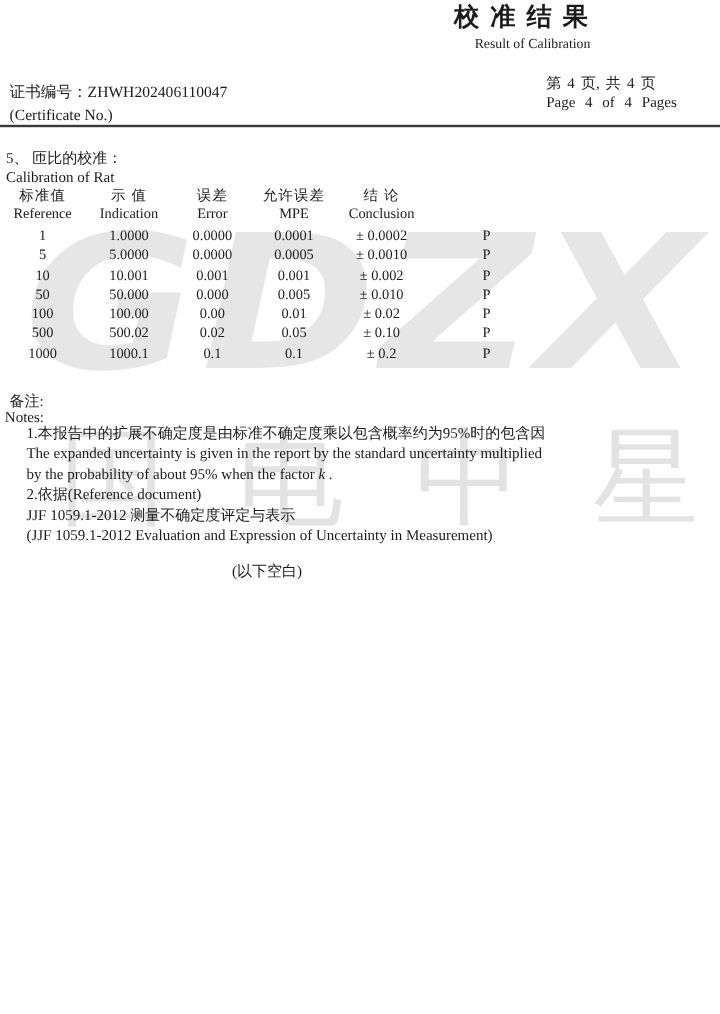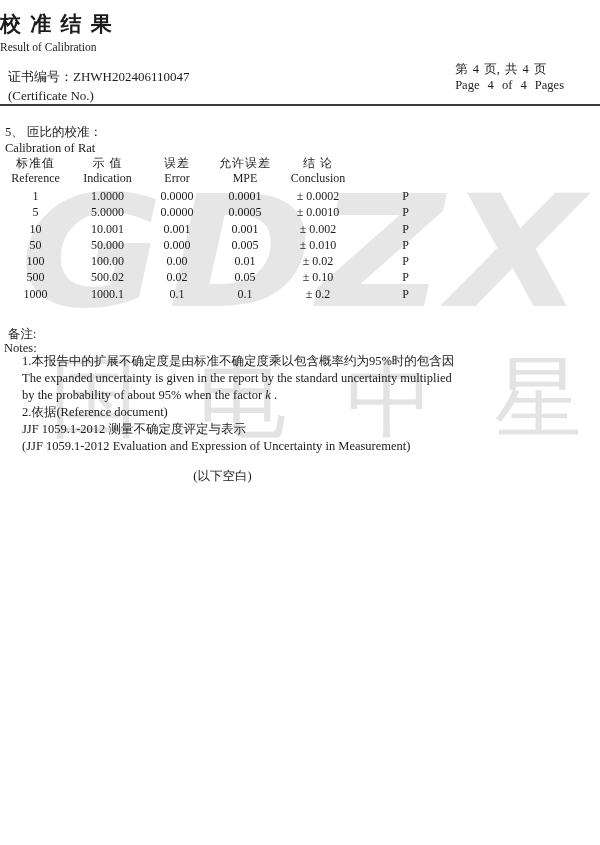--- a/index.html
+++ b/index.html
@@ -33,21 +33,21 @@
     font-size: 88px; line-height: 1;
     letter-spacing: 60px;
     color: #e3e3e3;
     white-space: nowrap;
     user-select: none;
     z-index: 0;
   }
   .content { position: absolute; inset: 0; z-index: 1; }
 
   
-  .title-wrap { top: 10px; left: 0; width: 492px; text-align: left; }
+  .title-wrap { top: 0; left: 0; width: 492px; text-align: right; }
   .doc-title   { font-size: 21px; font-weight: bold; letter-spacing: 2px; }
   .doc-subtitle{ font-size: 11.5px; margin-top: 3px; }
 
   .cert-block { top: 67px; left: 8px; font-size: 13px; line-height: 19px; }
   .page-block { top: 61px; right: 36px; font-size: 12.5px; line-height: 16px; }
   .page-block .cn { word-spacing: 2px; }
   .page-block .en { word-spacing: 5px; }
 
   .divider { top: 104px; left: 0; width: 600px; height: 2px; background: #3a3a3a; }
 

